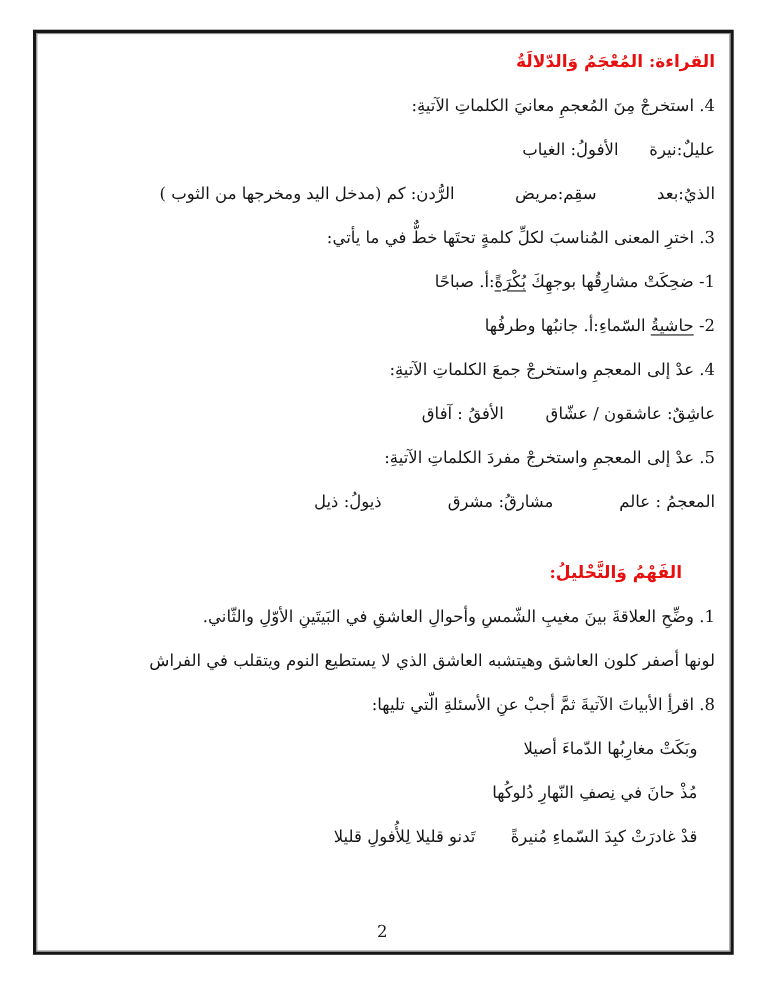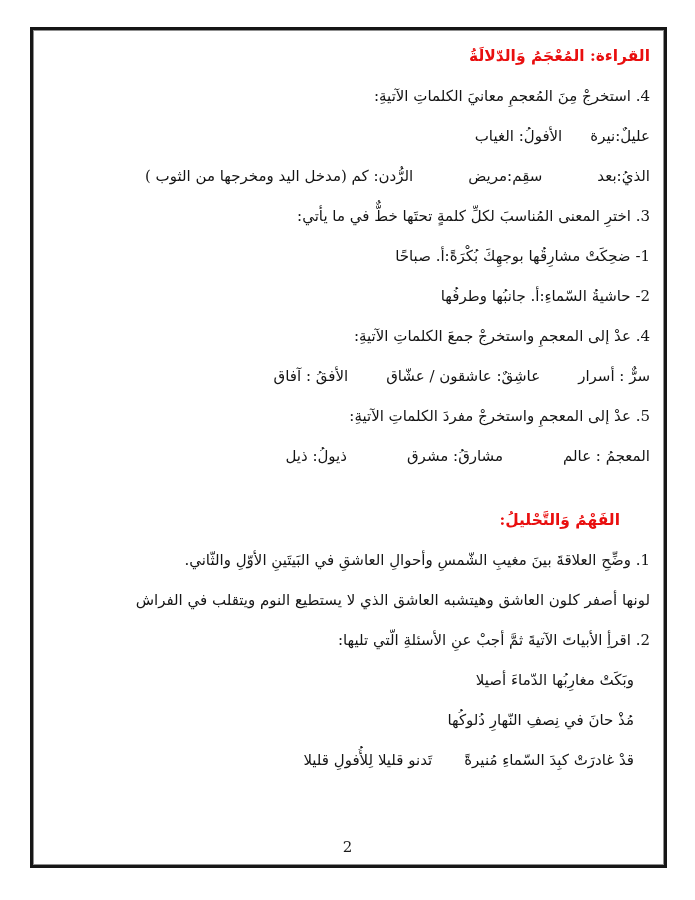--- a/index.html
+++ b/index.html
@@ -21,21 +21,21 @@
   .line{height:40px;line-height:40px;white-space:nowrap;direction:rtl;}
   .rowflex{display:flex;align-items:center;justify-content:flex-start;direction:rtl;}
   .gap28{gap:28px;}
   .gap55{gap:55px;}
   .gap38{gap:38px;}
   .gap60{gap:60px;}
   .gap32{gap:32px;}
   .heading{color:#e90f0f;font-weight:bold;font-size:15.5px;}
   .indent30{padding-right:30px;}
   .poem{padding-right:16px;}
-  .u{text-underline-offset:3px;}
+  .u{text-decoration:underline;text-underline-offset:3px;}
   .spacer{height:24px;}
   .pagenum{
     position:absolute;top:836px;left:0;width:100%;height:22px;line-height:22px;
     text-align:center;font-size:15px;color:#1a1a1a;
   }
 </style>
 </head>
 <body>
 
 <div class="frame"></div>
@@ -63,42 +63,41 @@
     <span>1- ضحِكَتْ مشارِقُها بوجهِكَ </span><span class="u">بُكْرَةً</span><span>:أ. صباحًا</span>
   </div>
 
   <div class="line">
     <span>2- </span><span class="u">حاشيةُ</span><span> السّماءِ:أ. جانبُها وطرفُها</span>
   </div>
 
   <div class="line">4. عدْ إلى المعجمِ واستخرجْ جمعَ الكلماتِ الآتيةِ:</div>
 
   <div class="line rowflex gap38">
-    <span>سرٌّ : أسرار</span>
     <span>عاشِقٌ: عاشقون / عشّاق</span>
     <span>الأفقُ : آفاق</span>
   </div>
 
   <div class="line">5. عدْ إلى المعجمِ واستخرجْ مفردَ الكلماتِ الآتيةِ:</div>
 
   <div class="line rowflex gap60">
     <span>المعجمُ : عالم</span>
     <span>مشارقُ: مشرق</span>
     <span>ذيولُ: ذيل</span>
   </div>
 
   <div class="spacer"></div>
 
   <div class="line heading indent30">الفَهْمُ وَالتَّحْليلُ:</div>
 
   <div class="line">1. وضِّحِ العلاقةَ بينَ مغيبِ الشّمسِ وأحوالِ العاشقِ في البَيتَينِ الأوّلِ والثّاني.</div>
 
   <div class="line">لونها أصفر كلون العاشق وهيتشبه العاشق الذي لا يستطيع النوم ويتقلب في الفراش</div>
 
-  <div class="line">2. اقرأِ الأبياتَ الآتيةَ ثمَّ أجبْ عنِ الأسئلةِ الّتي تليها:</div>
+  <div class="line">8. اقرأِ الأبياتَ الآتيةَ ثمَّ أجبْ عنِ الأسئلةِ الّتي تليها:</div>
 
   <div class="line rowflex gap32 poem">
     <span>وبَكَتْ مغارِبُها الدّماءَ أصيلا</span>
   </div>
 
   <div class="line rowflex gap32 poem">
     <span>مُذْ حانَ في نِصفِ النّهارِ دُلوكُها</span>
   </div>
 
   <div class="line rowflex gap32 poem">

